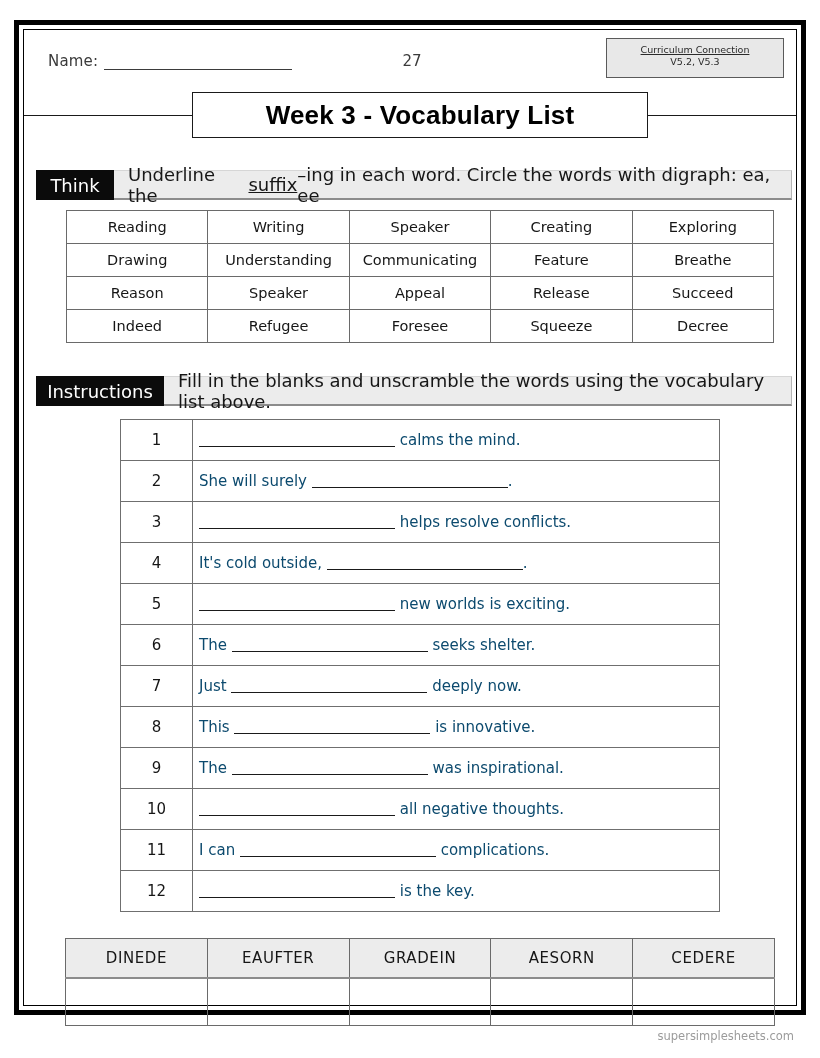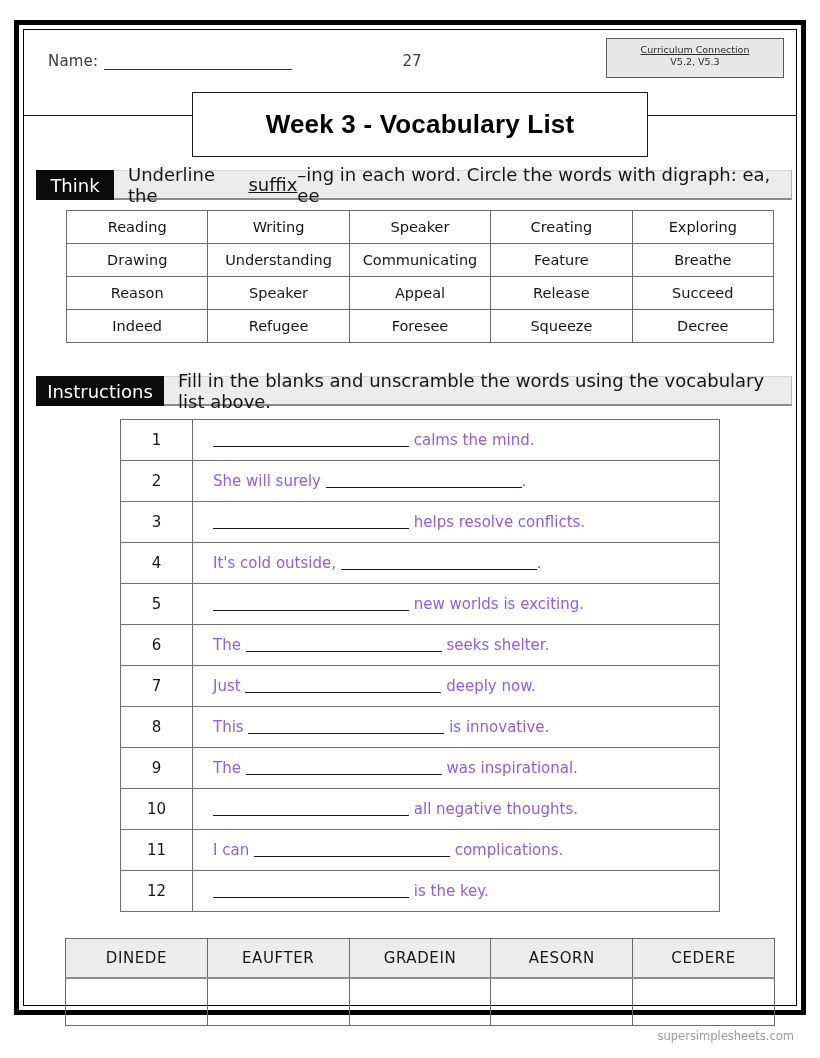--- a/index.html
+++ b/index.html
@@ -105,21 +105,21 @@
     left: 0;
     top: 85px;
     width: 100%;
     border-bottom: 1px solid #1a1a1a;
   }
   .title-box {
     position: absolute;
     left: 168px;
     top: 62px;
     width: 456px;
-    height: 65px;
+    height: 46px;
     background: #ffffff;
     border: 1px solid #1a1a1a;
     box-sizing: border-box;
     display: flex;
     align-items: center;
     justify-content: center;
   }
   .title-text {
     font-family: "Liberation Sans", sans-serif;
     font-weight: bold;
@@ -195,23 +195,23 @@
     height: 41px;
     box-sizing: border-box;
   }
   .sent-table td.num {
     width: 72px;
     text-align: center;
     font-size: 15px;
     color: #161616;
   }
   .sent-table td.txt {
-    padding-left: 20px;
+    padding-left: 6px;
     font-size: 15px;
-    color: #8b5cf6;
+    color: #0c4a6e;
     white-space: nowrap;
   }
   .blank {
     display: inline-block;
     border-bottom: 1.4px solid #1a1a1a;
     height: 15px;
     vertical-align: -2px;
   }
   .blank.w-long { width: 196px; }
 

